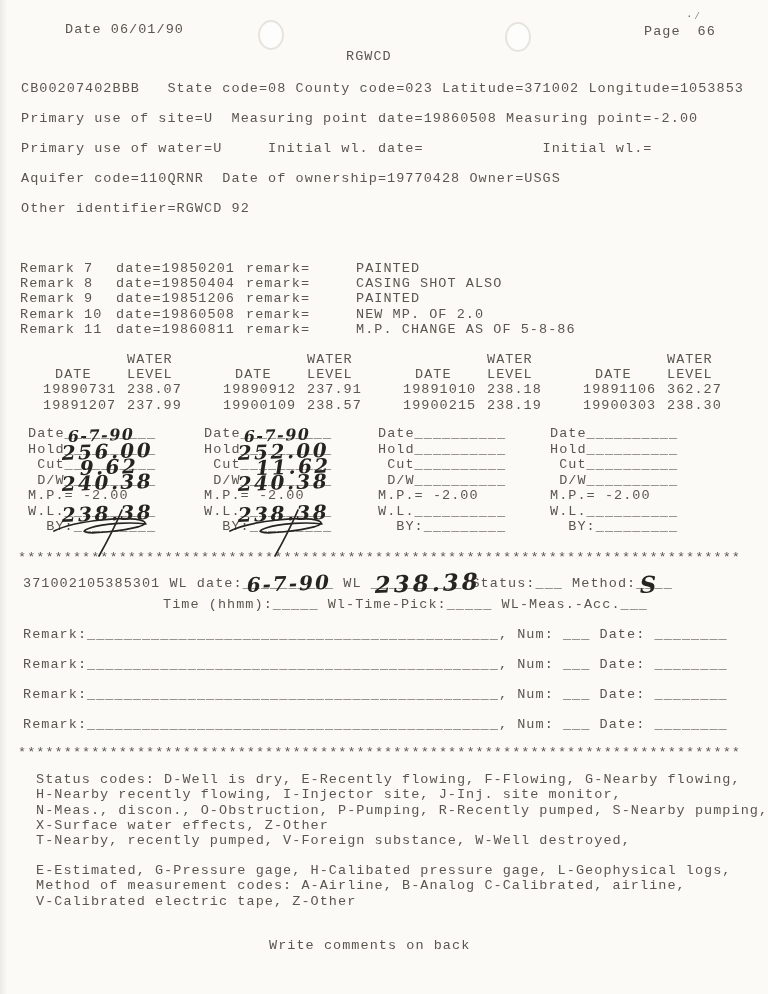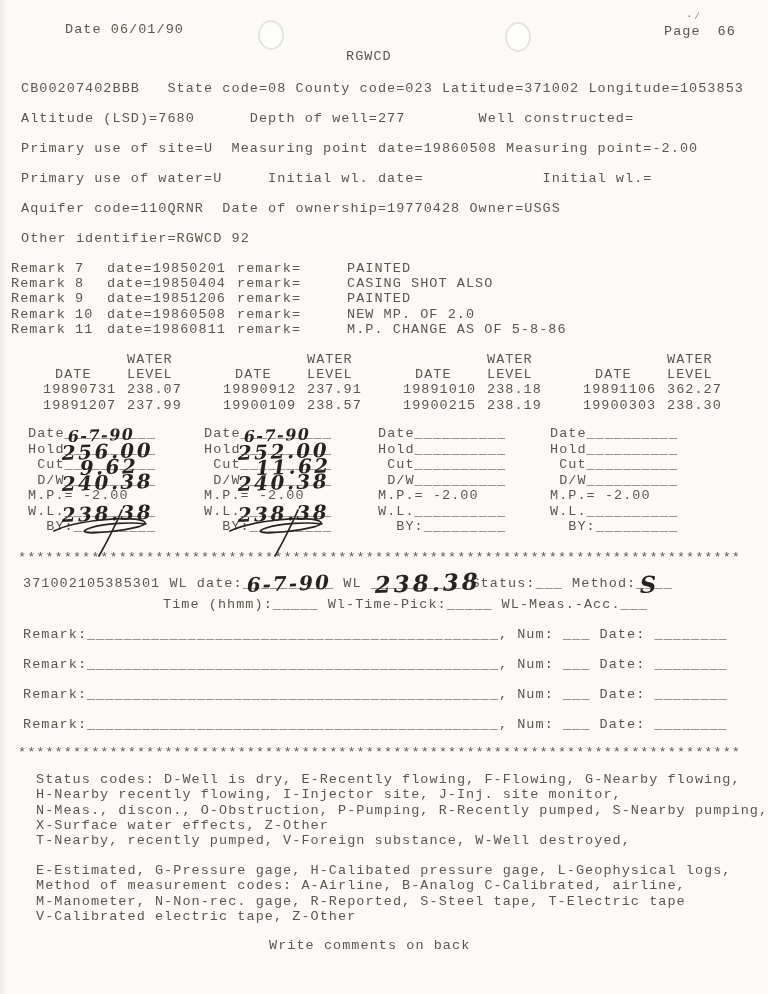--- a/index.html
+++ b/index.html
@@ -50,34 +50,33 @@
 </style>
 </head>
 <body>
 
 <div id="sheet">
   <div class="edge"></div>
   <div class="hole" style="left:258px;top:20px;"></div>
   <div class="hole" style="left:505px;top:22px;"></div>
 
   <div class="abs t pre" style="left:50px;top:22px;margin-left:15px;">Date 06/01/90</div>
-  <div class="abs t pre" style="left:644px;top:24px;margin-left:20px;"><span>Page</span><span style="margin-left:17px;">66</span></div>
+  <div class="abs t pre" style="left:644px;top:24px;"><span>Page</span><span style="margin-left:17px;">66</span></div>
   <div class="mark" style="left:686px;top:10px;">·⁄</div>
   <div class="abs t" style="left:346px;top:49px;">RGWCD</div>
 
   <div class="abs" id="site-header" style="left:21px;top:74px;">
       <div class="t hline">CB00207402BBB   State code=08 County code=023 Latitude=371002 Longitude=1053853</div>
-      <div class="t hline">Altitude (LSD)=7680      Depth of well=277        Well constructed=</div>
       <div class="t hline">Primary use of site=U  Measuring point date=19860508 Measuring point=-2.00</div>
       <div class="t hline">Primary use of water=U     Initial wl. date=             Initial wl.=</div>
       <div class="t hline">Aquifer code=110QRNR  Date of ownership=19770428 Owner=USGS</div>
       <div class="t hline">Other identifier=RGWCD 92</div>
     </div>
 
-  <div class="abs" id="remark-log" style="left:11px;top:261px;">
+  <div class="abs" id="remark-log" style="left:20px;top:261px;">
       <div class="rlrow"><span class="t">Remark 7</span><span class="t">date=19850201</span><span class="t">remark=</span><span class="t">PAINTED</span></div>
       <div class="rlrow"><span class="t">Remark 8</span><span class="t">date=19850404</span><span class="t">remark=</span><span class="t">CASING SHOT ALSO</span></div>
       <div class="rlrow"><span class="t">Remark 9</span><span class="t">date=19851206</span><span class="t">remark=</span><span class="t">PAINTED</span></div>
       <div class="rlrow"><span class="t">Remark 10</span><span class="t">date=19860508</span><span class="t">remark=</span><span class="t">NEW MP. OF 2.0</span></div>
       <div class="rlrow"><span class="t">Remark 11</span><span class="t">date=19860811</span><span class="t">remark=</span><span class="t">M.P. CHANGE AS OF 5-8-86</span></div>
     </div>
 
   <div class="abs" id="water-table" style="left:43px;top:352px;">
       <div class="wtrow"><span class="t"></span><span class="t">WATER</span><span class="t"></span><span class="t">WATER</span><span class="t"></span><span class="t">WATER</span><span class="t"></span><span class="t">WATER</span></div>
       <div class="wtrow"><span class="t ind">DATE</span><span class="t">LEVEL</span><span class="t ind">DATE</span><span class="t">LEVEL</span><span class="t ind">DATE</span><span class="t">LEVEL</span><span class="t ind">DATE</span><span class="t">LEVEL</span></div>
@@ -147,18 +146,17 @@
   <div class="abs" id="status-codes" style="left:24px;top:772px;">
       <div class="t cline">Status codes: D-Well is dry, E-Recently flowing, F-Flowing, G-Nearby flowing,</div>
       <div class="t cline">H-Nearby recently flowing, I-Injector site, J-Inj. site monitor,</div>
       <div class="t cline">N-Meas., discon., O-Obstruction, P-Pumping, R-Recently pumped, S-Nearby pumping,</div>
       <div class="t cline">X-Surface water effects, Z-Other</div>
       <div class="t cline">T-Nearby, recently pumped, V-Foreign substance, W-Well destroyed,</div>
     </div>
   <div class="abs" id="method-codes" style="left:24px;top:863px;">
       <div class="t cline">E-Estimated, G-Pressure gage, H-Calibated pressure gage, L-Geophysical logs,</div>
       <div class="t cline">Method of measurement codes: A-Airline, B-Analog C-Calibrated, airline,</div>
-      <div class="t cline">M-Manometer, N-Non-rec. gage, R-Reported, S-Steel tape, T-Electric tape</div>
       <div class="t cline">V-Calibrated electric tape, Z-Other</div>
     </div>
 
   <div class="abs t" style="left:269px;top:938px;">Write comments on back</div>
 </div>
 
 </body></html>

